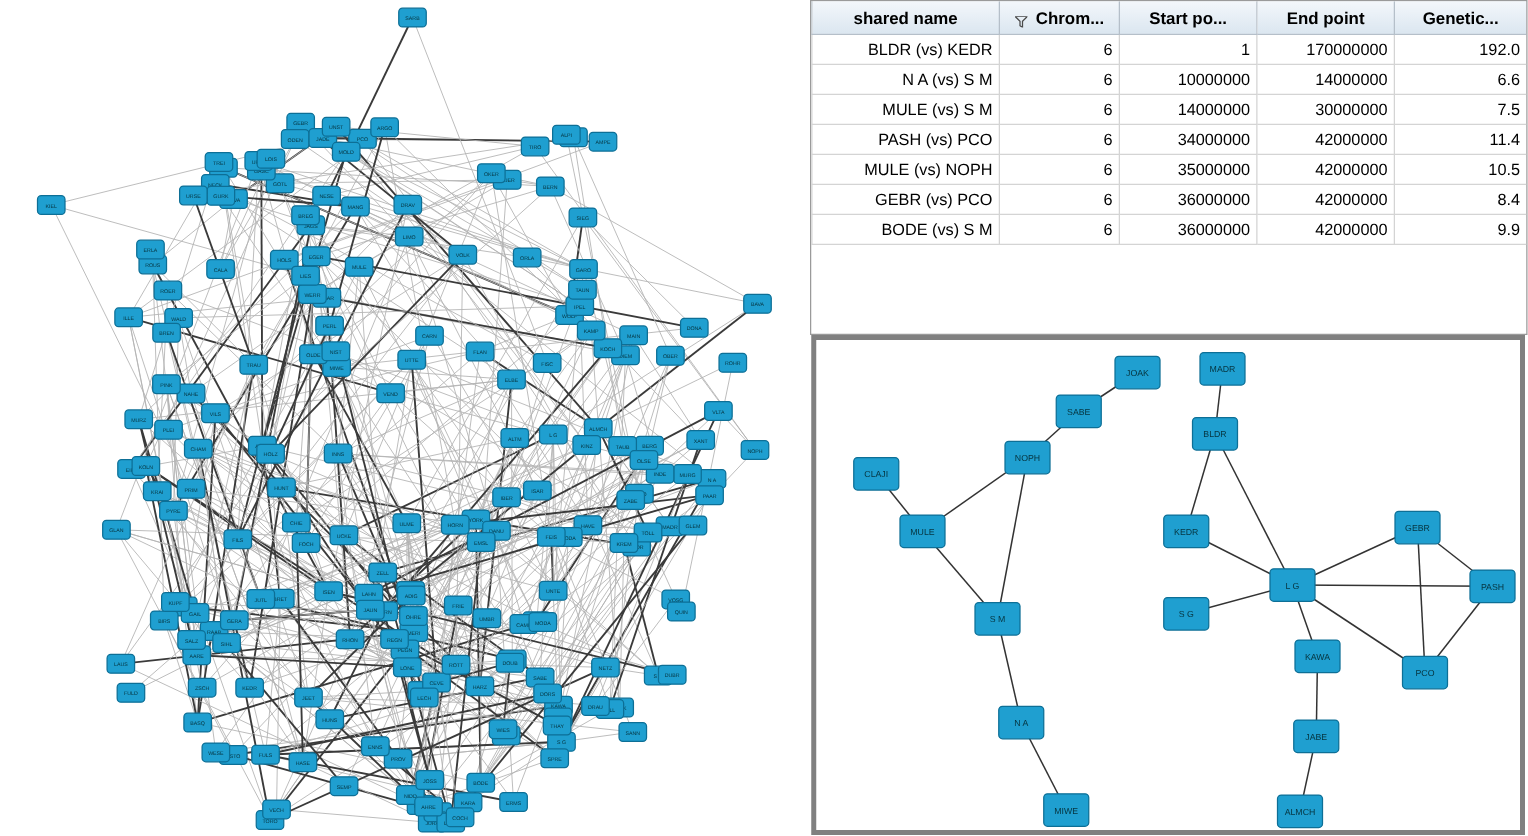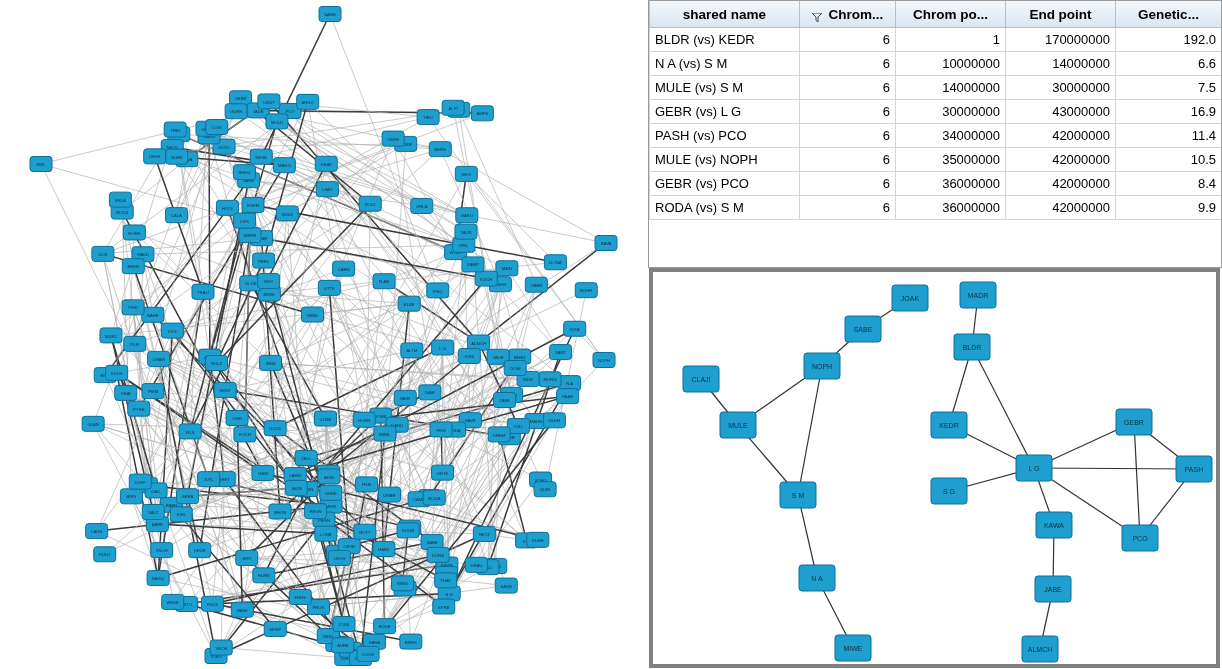--- a/index.html
+++ b/index.html
@@ -69,21 +69,21 @@
   }
   table.data-table thead th.col-name { text-align: center; }
   table.data-table tbody td {
     border: 1px solid #d4d4d4;
     height: 21px;
     padding: 1px 5px;
     white-space: nowrap;
     overflow: hidden;
     background: #ffffff;
   }
-  td.align-left { text-align: left; }
+  td.align-left { text-align: right; }
   td.align-right { text-align: right; }
   .filter-icon {
     display: inline-block;
     width: 10px;
     height: 9px;
     margin-right: 4px;
     vertical-align: middle;
   }
   .header-inner {
     display: flex;
@@ -1523,21 +1523,21 @@
             <th class="col-name">
               <div class="header-inner">
                 <span class="filter-icon"><svg width="10" height="9" viewBox="0 0 10 9">
                     <polygon points="0,0 10,0 6,4 6,9 4,7.5 4,4" fill="none" stroke="#4a4a4a" stroke-width="1"></polygon>
                   </svg></span>
                 <span>Chrom...</span>
               </div>
             </th>
             <th class="col-name">
               <div class="header-inner">
-                <span>Chrom po...</span>
+                <span>Start po...</span>
               </div>
             </th>
             <th class="col-name">
               <div class="header-inner">
                 <span>End point</span>
               </div>
             </th>
             <th class="col-name">
               <div class="header-inner">
                 <span>Genetic...</span>
@@ -1561,27 +1561,20 @@
             <td class="align-right">6.6</td>
           </tr>
           <tr>
             <td class="align-left">MULE (vs) S M</td>
             <td class="align-right">6</td>
             <td class="align-right">14000000</td>
             <td class="align-right">30000000</td>
             <td class="align-right">7.5</td>
           </tr>
           <tr>
-            <td class="align-left">GEBR (vs) L G</td>
-            <td class="align-right">6</td>
-            <td class="align-right">30000000</td>
-            <td class="align-right">43000000</td>
-            <td class="align-right">16.9</td>
-          </tr>
-          <tr>
             <td class="align-left">PASH (vs) PCO</td>
             <td class="align-right">6</td>
             <td class="align-right">34000000</td>
             <td class="align-right">42000000</td>
             <td class="align-right">11.4</td>
           </tr>
           <tr>
             <td class="align-left">MULE (vs) NOPH</td>
             <td class="align-right">6</td>
             <td class="align-right">35000000</td>
@@ -1589,21 +1582,21 @@
             <td class="align-right">10.5</td>
           </tr>
           <tr>
             <td class="align-left">GEBR (vs) PCO</td>
             <td class="align-right">6</td>
             <td class="align-right">36000000</td>
             <td class="align-right">42000000</td>
             <td class="align-right">8.4</td>
           </tr>
           <tr>
-            <td class="align-left">RODA (vs) S M</td>
+            <td class="align-left">BODE (vs) S M</td>
             <td class="align-right">6</td>
             <td class="align-right">36000000</td>
             <td class="align-right">42000000</td>
             <td class="align-right">9.9</td>
           </tr>
         </tbody>
     </table>
   </div>
 
   <div id="network-small">

